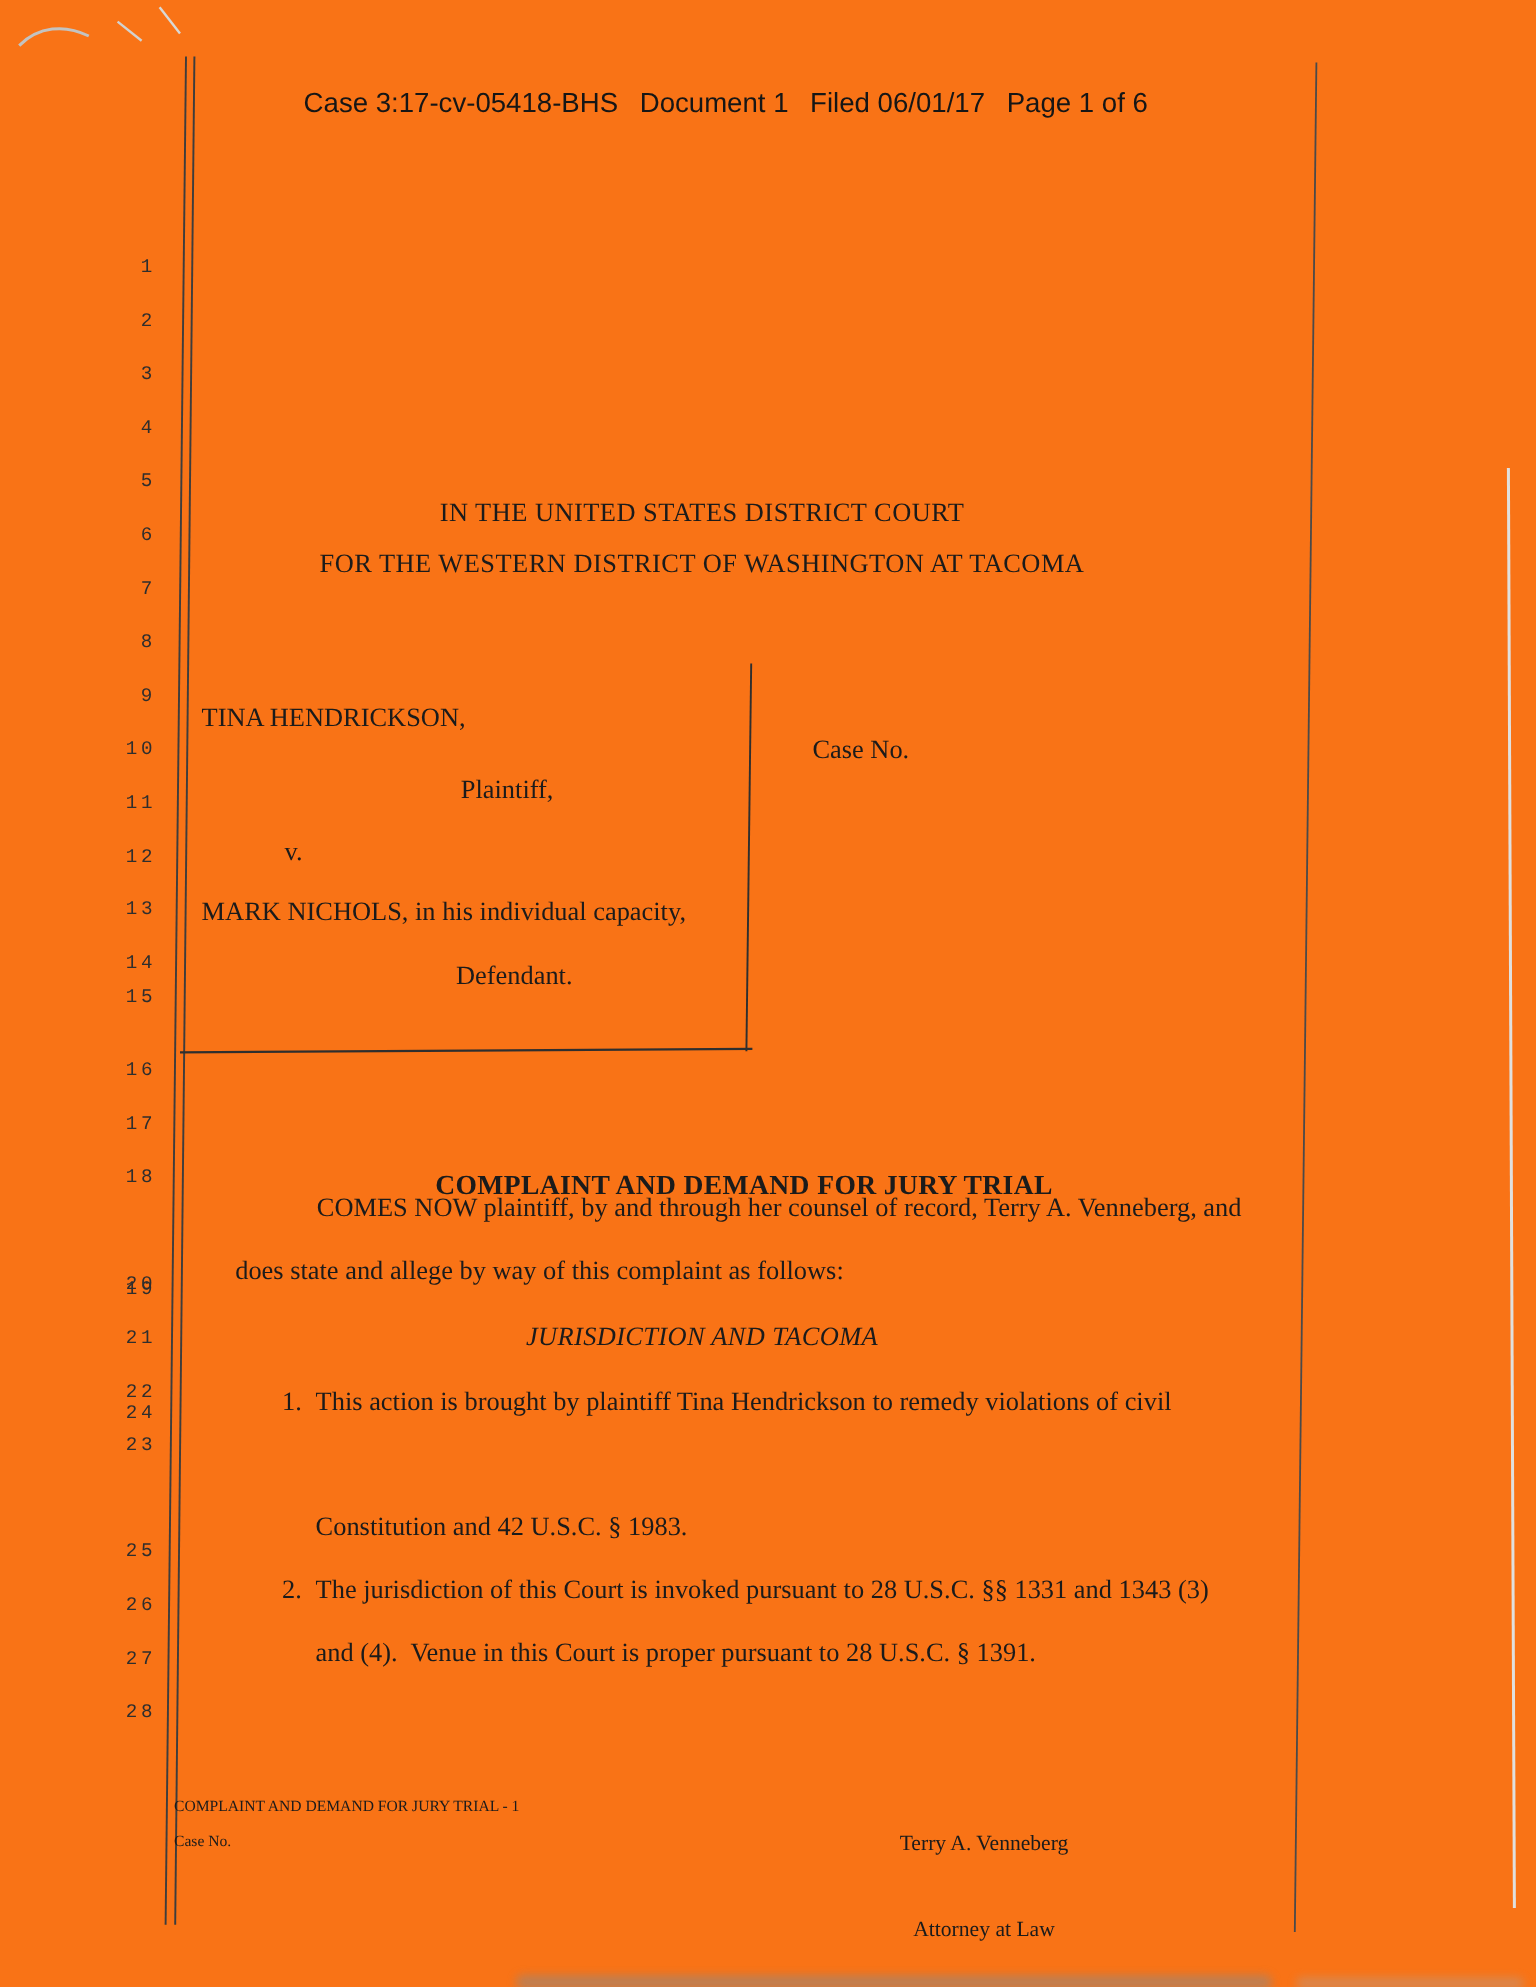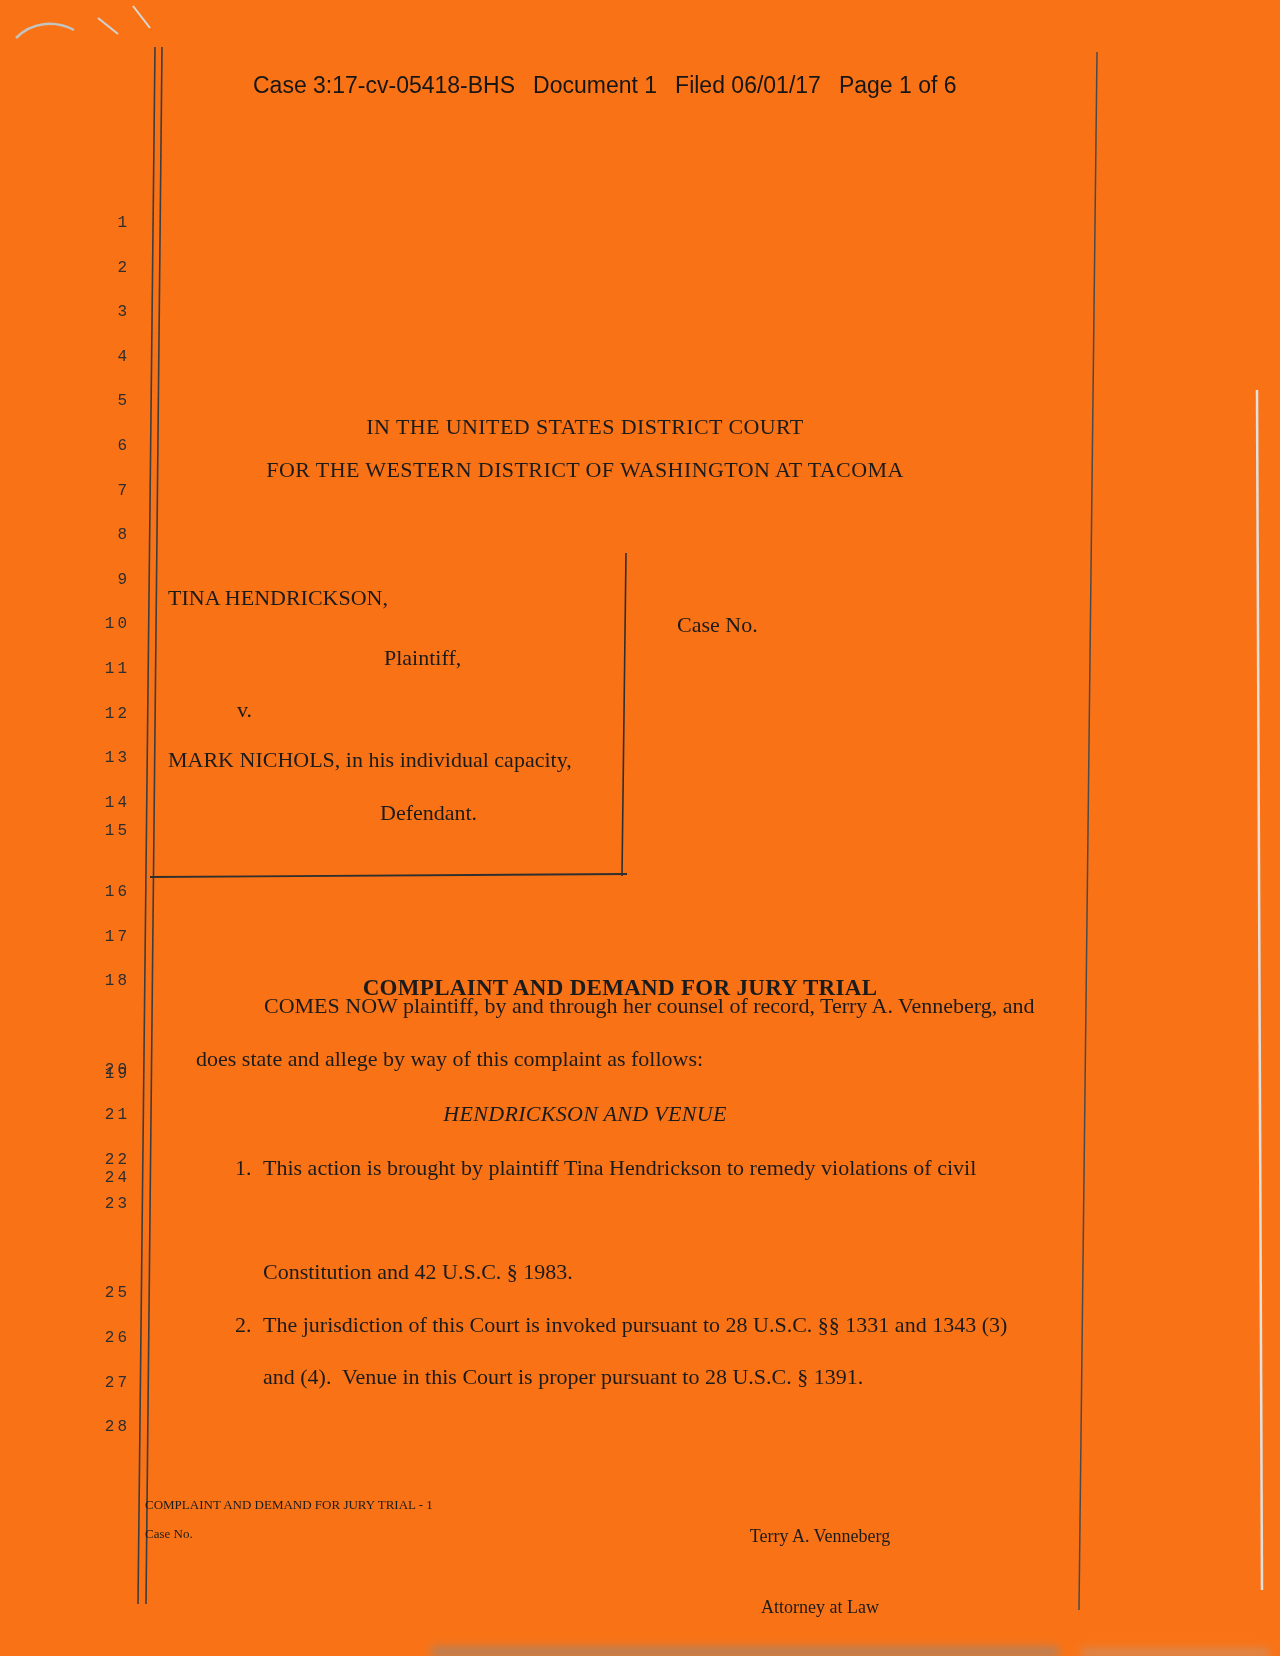--- a/index.html
+++ b/index.html
@@ -113,21 +113,21 @@
   <div class="abs cap" style="left:168px; top:585px;">TINA HENDRICKSON,</div>
   <div class="abs cap" style="left:384px; top:645px;">Plaintiff,</div>
   <div class="abs cap" style="left:237px; top:697px;">v.</div>
   <div class="abs cap" style="left:168px; top:747px;">MARK NICHOLS, in his individual capacity,</div>
   <div class="abs cap" style="left:380px; top:800px;">Defendant.</div>
   <div class="abs cap" style="left:677px; top:612px;">Case No.</div>
 
   <div class="abs body-title" style="top:936px;margin-top:39px;">COMPLAINT AND DEMAND FOR JURY TRIAL</div>
   <div class="abs bodyline" style="left:232px; top:993px;margin-left:32px;">COMES NOW plaintiff, by and through her counsel of record, Terry A. Venneberg, and</div>
   <div class="abs bodyline" style="left:160px; top:1046px;margin-left:36px;">does state and allege by way of this complaint as follows:</div>
-  <div class="abs section-head" style="top:1101px;">HENDRICKSON AND VENUE</div>
+  <div class="abs section-head" style="top:1101px;">JURISDICTION AND TACOMA</div>
 
   <div class="abs bodyline" style="left:235px; top:1155px;">1.</div>
   <div class="abs bodyline" style="left:263px; top:1155px;">This action is brought by plaintiff Tina Hendrickson to remedy violations of civil</div>
   <div class="abs bodyline" style="left:263px; top:1259px;">Constitution and 42 U.S.C. § 1983.</div>
 
   <div class="abs bodyline" style="left:235px; top:1312px;">2.</div>
   <div class="abs bodyline" style="left:263px; top:1312px;">The jurisdiction of this Court is invoked pursuant to 28 U.S.C. §§ 1331 and 1343 (3)</div>
   <div class="abs bodyline" style="left:263px; top:1364px;">and (4).  Venue in this Court is proper pursuant to 28 U.S.C. § 1391.</div>
 
   <div class="abs foot" style="left:145px; top:1497px;">COMPLAINT AND DEMAND FOR JURY TRIAL - 1</div>

